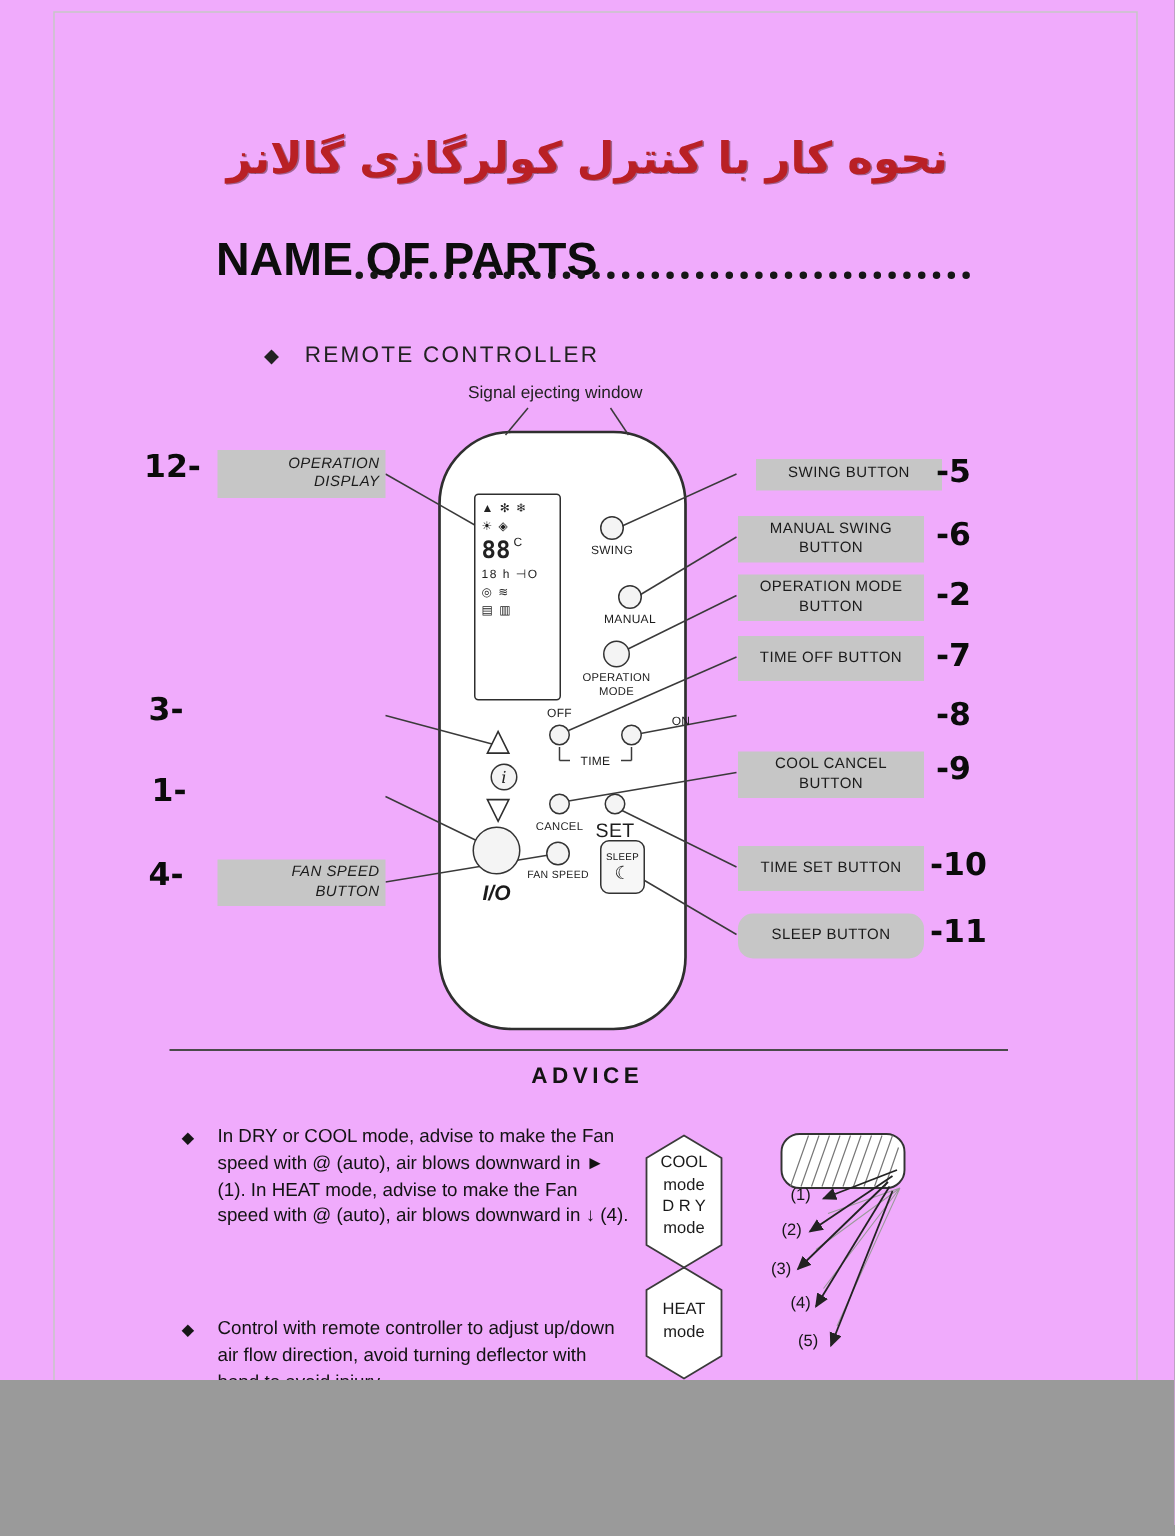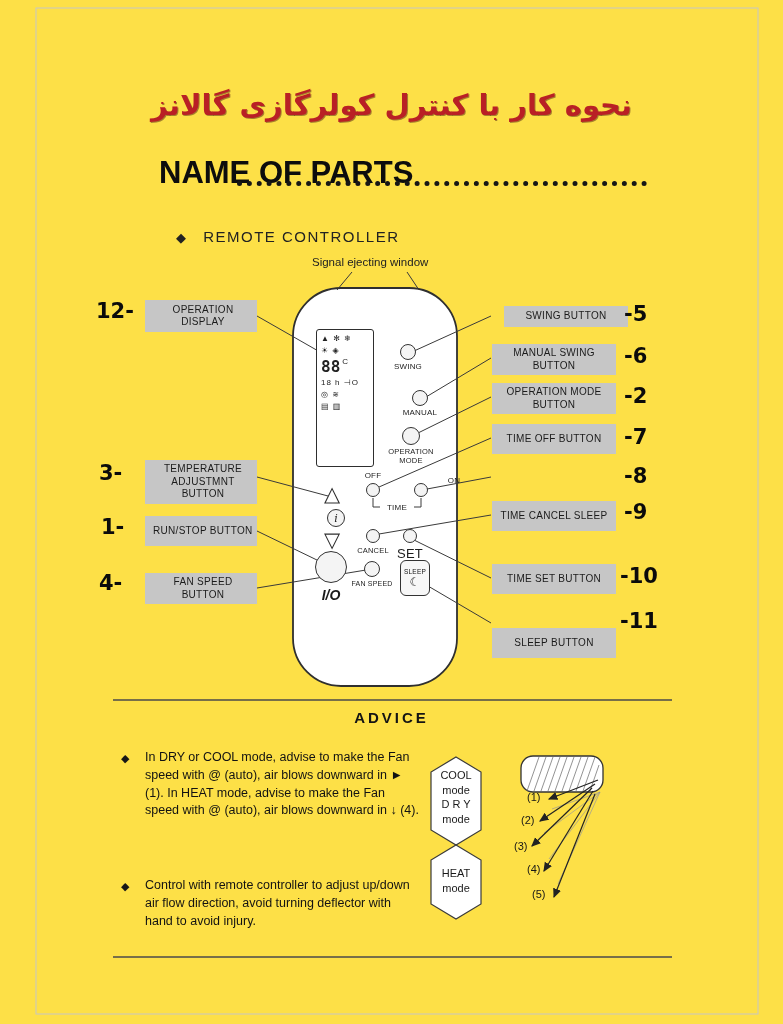--- a/index.html
+++ b/index.html
@@ -1,30 +1,30 @@
 <!DOCTYPE html>
 <html><head>
 <meta charset="utf-8">
 <style>
   html,body{margin:0;padding:0;background:#9a9a9a;}
-  #page{position:relative;width:783px;height:1024px;background:#fde047;margin:0 auto;
+  #page{position:relative;width:783px;height:920px;background:#f0abfc;margin:0 auto;
         font-family:"Liberation Sans", sans-serif;color:#111;overflow:hidden;}
   .abs{position:absolute;}
   svg{position:absolute;left:0;top:0;}
   .title-fa{left:0;right:0;top:88px;text-align:center;direction:rtl;
             font-family:"DejaVu Sans", sans-serif;font-weight:bold;font-size:29px;
             color:#b92025;text-shadow:1px 1px 0 rgba(60,10,10,.45);}
-  .heading{left:144px;top:155px;font-size:31px;font-weight:800;letter-spacing:0;color:#0d0d0d;margin-left:15px;}
+  .heading{left:144px;top:155px;font-size:31px;font-weight:800;letter-spacing:0;color:#0d0d0d;}
   .dots{left:237px;top:181px;width:410px;height:0;border-bottom:5px dotted #161616;}
   .subheading{left:176px;top:228px;font-size:15px;letter-spacing:1.5px;color:#222;}
   .subheading .dia{font-size:13px;margin-right:10px;}
   .signal{left:312px;top:256px;font-size:11.5px;color:#222;}
   .gbox{background:#c6c6c6;color:#1b1b1b;font-size:10px;line-height:1.25;display:flex;
         align-items:center;letter-spacing:.3px;box-sizing:border-box;}
-  .gleft{justify-content:flex-start;padding:3px 4px 3px 8px;text-align:center;}
+  .gleft{justify-content:flex-start;padding:3px 4px 3px 8px;text-align:right;font-style:italic;}
   .gright{justify-content:center;padding:3px 4px;text-align:center;}
   .num{font-size:21px;font-weight:bold;color:#0b0b0b;font-family:"DejaVu Sans", sans-serif;}
   .lcd{border:1.6px solid #2e2e2e;border-radius:3px;background:#fff;display:flex;
        flex-direction:column;padding:4px 4px;gap:2px;box-sizing:border-box;}
   .lcd .row{font-size:8px;line-height:1.2;color:#222;letter-spacing:1px;white-space:nowrap;}
   .lcd .big{font-family:"DejaVu Sans Mono", monospace;font-size:16px;font-weight:bold;letter-spacing:0;}
   .lcd .unit{font-size:8px;vertical-align:top;margin-left:2px;font-weight:normal;}
   .btn-circle{border:1.4px solid #333;border-radius:50%;background:#f4f4f4;box-sizing:border-box;}
   .btn-label{font-size:8px;text-align:center;color:#1c1c1c;letter-spacing:.2px;line-height:1.2;}
   .tri{font-size:21px;line-height:1;color:#2e2e2e;}
@@ -110,27 +110,21 @@
     <span class="dia">◆</span>
     <span>REMOTE CONTROLLER</span>
   </div>
   <div class="abs signal">Signal ejecting window</div>
 
   <div class="abs num" style="left:96px;top:299px;">12-</div>
   <div class="abs gbox gleft" style="left:145px;top:300px;width:112px;min-height:32px;">
     <span>OPERATION DISPLAY</span>
   </div>
   <div class="abs num" style="left:99px;top:461px;">3-</div>
-  <div class="abs gbox gleft" style="left:145px;top:460px;width:112px;min-height:33px;">
-    <span>TEMPERATURE ADJUSTMNT BUTTON</span>
-  </div>
   <div class="abs num" style="left:101px;top:515px;">1-</div>
-  <div class="abs gbox gleft" style="left:145px;top:516px;width:112px;min-height:30px;">
-    <span>RUN/STOP BUTTON</span>
-  </div>
   <div class="abs num" style="left:99px;top:571px;">4-</div>
   <div class="abs gbox gleft" style="left:145px;top:573px;width:112px;min-height:30px;">
     <span>FAN SPEED BUTTON</span>
   </div>
 
   <div class="abs gbox gright" style="left:492px;top:306px;width:124px;min-height:21px;margin-left:12px;">
     <span>SWING BUTTON</span>
   </div>
   <div class="abs num" style="left:624px;top:302px;">-5</div>
 
@@ -145,30 +139,30 @@
   <div class="abs num" style="left:624px;top:384px;">-2</div>
 
   <div class="abs gbox gright" style="left:492px;top:424px;width:124px;min-height:30px;">
     <span>TIME OFF BUTTON</span>
   </div>
   <div class="abs num" style="left:624px;top:425px;">-7</div>
 
   <div class="abs num" style="left:624px;top:464px;">-8</div>
 
   <div class="abs gbox gright" style="left:492px;top:501px;width:124px;min-height:30px;">
-    <span>TIME CANCEL SLEEP</span>
+    <span>COOL CANCEL BUTTON</span>
   </div>
   <div class="abs num" style="left:624px;top:500px;">-9</div>
 
   <div class="abs gbox gright" style="left:492px;top:564px;width:124px;min-height:30px;">
     <span>TIME SET BUTTON</span>
   </div>
   <div class="abs num" style="left:620px;top:564px;">-10</div>
 
-  <div class="abs gbox gright" style="left:492px;top:628px;width:124px;min-height:30px;">
+  <div class="abs gbox gright" style="left:492px;top:609px;width:124px;min-height:30px;border-radius:10px;">
     <span>SLEEP BUTTON</span>
   </div>
   <div class="abs num" style="left:620px;top:609px;">-11</div>
 
   <div class="abs lcd" style="left:316px;top:329px;width:58px;height:138px;">
     <div class="row">▲ ✻ ❄</div>
     <div class="row">☀ ◈</div>
     <div class="row"><span class="big">88</span><span class="unit">C</span></div>
     <div class="row">18 h ⊣O</div>
     <div class="row">◎ ≋</div>

